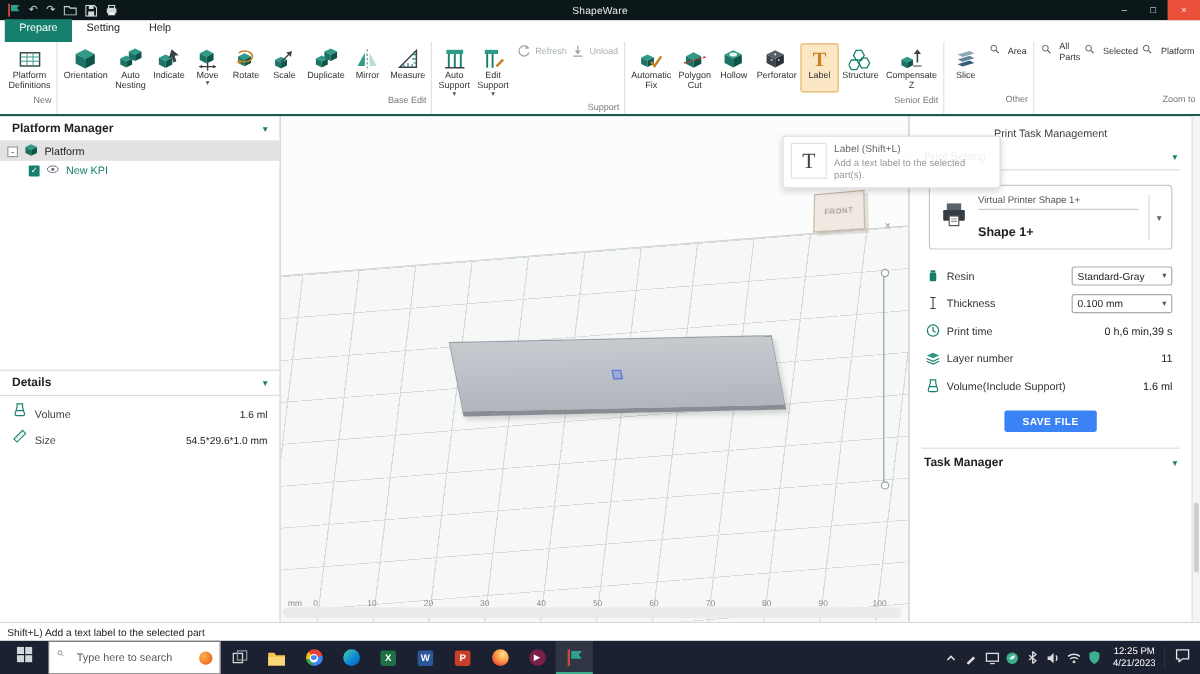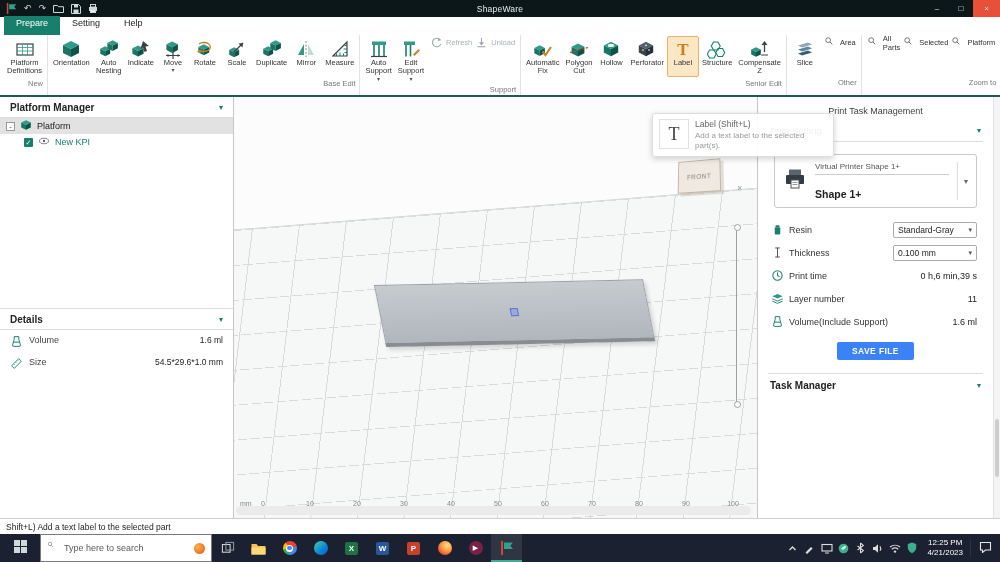--- a/index.html
+++ b/index.html
@@ -40,21 +40,21 @@
 .main{flex:1;display:flex;min-height:0;position:relative}
 .left-panel{width:234px;border-right:1px solid #c6c6c6;display:flex;flex-direction:column;background:#fff}
 .panel-header{display:flex;align-items:center;justify-content:space-between;padding:5px 10px 4px;font-size:10px;font-weight:bold;color:#222;border-bottom:1px solid #ddd}
 .panel-header.details{border-top:1px solid #ddd}
 .chev{color:#17806d;font-size:8px;font-weight:normal}
 .tree-row{display:flex;align-items:center;gap:5px;height:16px;padding:0 6px;font-size:9px;color:#222;background:#e2e2e2}
 .expander{width:9px;height:9px;border:1px solid #999;font-size:8px;line-height:7px;text-align:center;color:#444;background:#fff}
 .tree-child{display:flex;align-items:center;gap:5px;height:16px;padding:0 6px 0 24px;font-size:9px;color:#17806d}
 .checkbox{width:9px;height:9px;background:#17806d;color:#fff;font-size:7px;line-height:9px;text-align:center;border-radius:1px}
 .tree-spacer{height:158px}
-.detail-row{display:flex;align-items:flex-start;gap:6px;padding:5px 10px 2px;font-size:9px;color:#444}
+.detail-row{display:flex;align-items:flex-end;gap:6px;padding:5px 10px 2px;font-size:9px;color:#444}
 .detail-row .dv{margin-left:auto;font-size:8.5px;color:#222}
 
 
 .viewport{flex:1;position:relative;overflow:hidden;background:#fcfcfd}
 .grid-plane{position:absolute;left:-30px;top:135px;width:700px;height:460px;transform:matrix(1,-0.08,-0.09,0.75,0,0);transform-origin:0 0;background-color:#f6f7f7;background-image:repeating-linear-gradient(to right,#d8dadc 0 1px,transparent 1px 47px),repeating-linear-gradient(to bottom,#d8dadc 0 1px,transparent 1px 47px);border:1px solid #ccd0d2}
 .slab{position:absolute;left:140px;top:188px;width:270px;height:62px;background:linear-gradient(180deg,#c6cbd0,#b0b6bc);border:1px solid #9aa0a6;border-bottom:4px solid #878d93;transform:skewX(10deg) rotate(-1.2deg);transform-origin:0 0;box-shadow:2px 3px 4px rgba(0,0,0,.15)}
 .sel-dot{position:absolute;left:50%;top:50%;width:8px;height:8px;margin:-4px 0 0 -4px;background:rgba(122,142,230,.45);border:1px solid #5a74d8}
 .axis-line{position:absolute;right:20px;top:133px;height:172px;width:1px;background:#9aa0a4}
 .axis-line::before,.axis-line::after{content:"";position:absolute;left:-2.5px;width:5px;height:5px;border:1px solid #9aa0a4;border-radius:50%;background:#fff}
 .axis-line::before{top:-6px}
@@ -92,21 +92,21 @@
 .rp-val{font-size:9px;color:#222}
 .save-btn{align-self:center;margin-top:9px;background:#3b82f6;color:#fff;font-size:8.5px;font-weight:bold;letter-spacing:.4px;padding:4px 15px;border:none;border-radius:2px;font-family:inherit}
 .rp-task{display:flex;align-items:center;justify-content:space-between;margin:13px 10px 0;padding:6px 2px 0;border-top:1px solid #ddd;font-size:10px;font-weight:bold;color:#222}
 
 
 .statusbar{height:16px;background:#fff;border-top:1px solid #cfcfcf;display:flex;align-items:center;padding:0 6px;font-size:8.5px;color:#222;flex:0 0 auto}
 
 
 .taskbar{height:28px;background:#1b2130;display:flex;align-items:stretch;flex:0 0 auto;color:#e6e6e6}
 .tb-start{width:40px;display:flex;align-items:center;justify-content:center}
-.tb-search{width:172px;background:#fff;border:1px solid #7a7a7a;display:flex;align-items:center;gap:5px;padding:0 6px;font-size:9px;color:#5a5a5a}
+.tb-search{width:144px;background:#fff;border:1px solid #7a7a7a;display:flex;align-items:center;gap:5px;padding:0 6px;font-size:9px;color:#5a5a5a}
 .tb-search .badge{margin-left:auto;width:11px;height:11px;border-radius:50%;background:radial-gradient(circle at 35% 35%,#ffb347,#e2541b)}
 .tb-apps{display:flex;align-items:stretch}
 .tb-app{width:31px;display:flex;align-items:center;justify-content:center}
 .tb-app.active{background:rgba(255,255,255,.09);box-shadow:inset 0 -2px 0 #3fae8f}
 .tb-tray{margin-left:auto;display:flex;align-items:center}
 .tray-ic{width:17px;display:flex;align-items:center;justify-content:center}
 .tb-clock{padding:0 7px;text-align:center;font-size:8px;line-height:1.3;color:#fff}
 .tb-action{width:30px;display:flex;align-items:center;justify-content:center;border-left:1px solid rgba(255,255,255,.08)}
 </style>
 </head>

